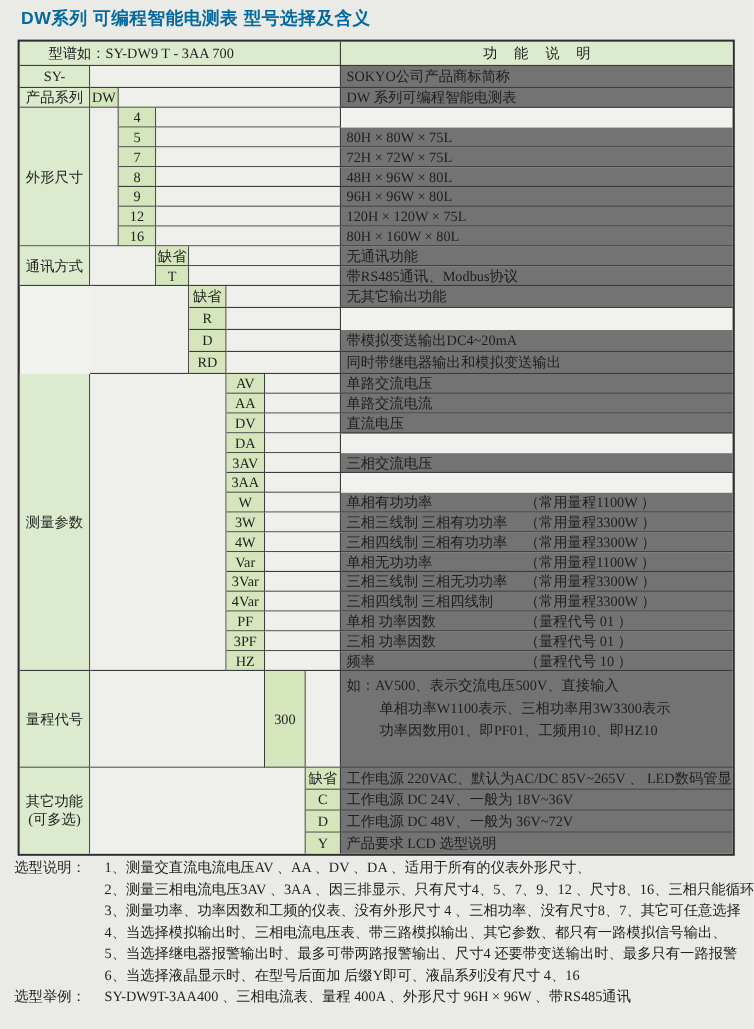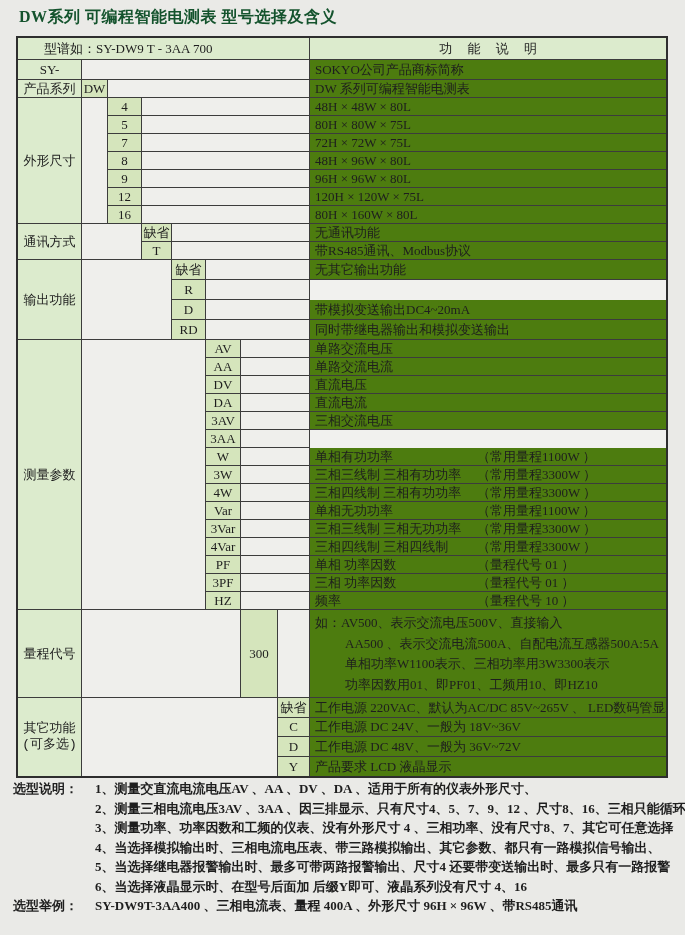--- a/index.html
+++ b/index.html
@@ -7,23 +7,23 @@
   body {
     background:#eaeae7;
     font-family:"Liberation Serif","DejaVu Serif",serif;
     color:#1e1e1e;
     position:relative;
     overflow:hidden;
   }
   .page { position:absolute; inset:0; }
   .title {
     position:absolute; left:19px; top:7px;
-    font-family:Liberation Serif, serif;
+    font-family:Liberation Sans, sans-serif;
     font-weight:bold; font-size:16px; letter-spacing:0.5px;
-    color:#14532d;
+    color:#0369a1;
   }
   .spec-table {
     position:absolute; left:16px; top:36px;
     width:648px; height:738px;
     box-sizing:content-box;
     border:2px solid #2e2e2e;
     background:#f1f1ee;
     display:grid;
     grid-template-columns:64px 26px 34px 30px 34px 35px 37px 32px 356px;
     grid-template-rows:22px 20px 18px repeat(7,18px) repeat(2,18px) repeat(4,20px) repeat(15,18px) 88px repeat(4,19.5px);
@@ -33,38 +33,38 @@
   .cell {
     border-right:1px solid #3c3c3c;
     border-bottom:1px solid #3c3c3c;
     display:flex; align-items:center;
     overflow:hidden;
     white-space:nowrap;
   }
   .green { background:#dcebcd; }
   .code  { background:#d5e5bc; justify-content:center; text-align:center; }
   .gap   { background:#efefec; }
-  .desc  { background:#4d7c0f; padding-left:5px; position:relative; }
+  .desc  { background:#737373; padding-left:5px; position:relative; }
   .lab   { justify-content:center; text-align:center; }
   .last  { border-right:none; }
   .bb0   { border-bottom:none; }
   .hl    { padding-left:26px; }
   .hr    { justify-content:center; letter-spacing:6px; padding-left:6px; }
   .dnote { position:absolute; left:167px; }
   .rangedesc { display:block; padding-top:3px; line-height:20.5px; }
   .rangedesc .ind { padding-left:30px; }
-  .two-line { line-height:16px;font-family:Liberation Mono, monospace; }
+  .two-line { line-height:16px; }
   .notes {
     position:absolute; left:13px; top:779px; width:672px;
     font-size:13px; line-height:19.5px;
   }
   .nrow { display:flex; }
   .nlabel { flex:none; width:82px; }
   .nitems { flex:1; }
-  .nitems div, .nrow span { white-space:nowrap;font-weight:bold; }
+  .nitems div, .nrow span { white-space:nowrap; }
 </style>
 </head>
 <body>
 
 <div class="page">
 
   <div class="title">DW系列 可编程智能电测表 型号选择及含义</div>
 
   <div class="spec-table">
 
@@ -77,21 +77,20 @@
 
     <div class="cell green lab" style="grid-area:3/1/4/2">产品系列</div>
     <div class="cell code" style="grid-area:3/2/4/3">DW</div>
     <div class="cell gap" style="grid-area:3/3/4/9"></div>
     <div class="cell desc last" style="grid-area:3/9/4/10">DW 系列可编程智能电测表</div>
 
     <div class="cell green lab" style="grid-area:4/1/11/2">外形尺寸</div>
     <div class="cell gap" style="grid-area:4/2/11/3"></div>
     <div class="cell code" style="grid-area:4/3/5/4">4</div>
     <div class="cell gap" style="grid-area:4/4/5/9"></div>
-    <div class="cell desc last" style="grid-area:4/9/5/10">48H × 48W × 80L</div>
     <div class="cell code" style="grid-area:5/3/6/4">5</div>
     <div class="cell gap" style="grid-area:5/4/6/9"></div>
     <div class="cell desc last" style="grid-area:5/9/6/10">80H × 80W × 75L</div>
     <div class="cell code" style="grid-area:6/3/7/4">7</div>
     <div class="cell gap" style="grid-area:6/4/7/9"></div>
     <div class="cell desc last" style="grid-area:6/9/7/10">72H × 72W × 75L</div>
     <div class="cell code" style="grid-area:7/3/8/4">8</div>
     <div class="cell gap" style="grid-area:7/4/8/9"></div>
     <div class="cell desc last" style="grid-area:7/9/8/10">48H × 96W × 80L</div>
     <div class="cell code" style="grid-area:8/3/9/4">9</div>
@@ -106,21 +105,20 @@
 
     <div class="cell green lab" style="grid-area:11/1/13/2">通讯方式</div>
     <div class="cell gap" style="grid-area:11/2/13/4"></div>
     <div class="cell code" style="grid-area:11/4/12/5">缺省</div>
     <div class="cell gap" style="grid-area:11/5/12/9"></div>
     <div class="cell desc last" style="grid-area:11/9/12/10">无通讯功能</div>
     <div class="cell code" style="grid-area:12/4/13/5">T</div>
     <div class="cell gap" style="grid-area:12/5/13/9"></div>
     <div class="cell desc last" style="grid-area:12/9/13/10">带RS485通讯、Modbus协议</div>
 
-    <div class="cell green lab" style="grid-area:13/1/17/2">输出功能</div>
     <div class="cell gap" style="grid-area:13/2/17/5"></div>
     <div class="cell code" style="grid-area:13/5/14/6">缺省</div>
     <div class="cell gap" style="grid-area:13/6/14/9"></div>
     <div class="cell desc last" style="grid-area:13/9/14/10">无其它输出功能</div>
     <div class="cell code" style="grid-area:14/5/15/6">R</div>
     <div class="cell gap" style="grid-area:14/6/15/9"></div>
     <div class="cell code" style="grid-area:15/5/16/6">D</div>
     <div class="cell gap" style="grid-area:15/6/16/9"></div>
     <div class="cell desc last" style="grid-area:15/9/16/10">带模拟变送输出DC4~20mA</div>
     <div class="cell code" style="grid-area:16/5/17/6">RD</div>
@@ -142,24 +140,20 @@
         <span class="dnote"></span>
       </div>
     <div class="cell code" style="grid-area:19/6/20/7">DV</div>
     <div class="cell gap" style="grid-area:19/7/20/9"></div>
     <div class="cell desc last" style="grid-area:19/9/20/10">
         <span>直流电压</span>
         <span class="dnote"></span>
       </div>
     <div class="cell code" style="grid-area:20/6/21/7">DA</div>
     <div class="cell gap" style="grid-area:20/7/21/9"></div>
-    <div class="cell desc last" style="grid-area:20/9/21/10">
-        <span>直流电流</span>
-        <span class="dnote"></span>
-      </div>
     <div class="cell code" style="grid-area:21/6/22/7">3AV</div>
     <div class="cell gap" style="grid-area:21/7/22/9"></div>
     <div class="cell desc last" style="grid-area:21/9/22/10">
         <span>三相交流电压</span>
         <span class="dnote"></span>
       </div>
     <div class="cell code" style="grid-area:22/6/23/7">3AA</div>
     <div class="cell gap" style="grid-area:22/7/23/9"></div>
     <div class="cell code" style="grid-area:23/6/24/7">W</div>
     <div class="cell gap" style="grid-area:23/7/24/9"></div>
@@ -215,40 +209,39 @@
         <span>频率</span>
         <span class="dnote">（量程代号 10 ）</span>
       </div>
 
     <div class="cell green lab" style="grid-area:32/1/33/2">量程代号</div>
     <div class="cell gap" style="grid-area:32/2/33/7"></div>
     <div class="cell code" style="grid-area:32/7/33/8">300</div>
     <div class="cell gap" style="grid-area:32/8/33/9"></div>
     <div class="cell desc last rangedesc" style="grid-area:32/9/33/10">
       <div>如：AV500、表示交流电压500V、直接输入</div>
-      <div class="ind">AA500 、表示交流电流500A、自配电流互感器500A:5A</div>
       <div class="ind">单相功率W1100表示、三相功率用3W3300表示</div>
       <div class="ind">功率因数用01、即PF01、工频用10、即HZ10</div>
     </div>
 
     <div class="cell green lab bb0" style="grid-area:33/1/37/2">
       <div class="two-line">
           <div>其它功能</div>
           <div>(可多选)</div>
         </div>
     </div>
     <div class="cell gap bb0" style="grid-area:33/2/37/8"></div>
     <div class="cell code" style="grid-area:33/8/34/9">缺省</div>
     <div class="cell desc last" style="grid-area:33/9/34/10">工作电源 220VAC、默认为AC/DC 85V~265V 、 LED数码管显示</div>
     <div class="cell code" style="grid-area:34/8/35/9">C</div>
     <div class="cell desc last" style="grid-area:34/9/35/10">工作电源 DC 24V、一般为 18V~36V</div>
     <div class="cell code" style="grid-area:35/8/36/9">D</div>
     <div class="cell desc last" style="grid-area:35/9/36/10">工作电源 DC 48V、一般为 36V~72V</div>
     <div class="cell code bb0" style="grid-area:36/8/37/9">Y</div>
-    <div class="cell desc last bb0" style="grid-area:36/9/37/10">产品要求 LCD 液晶显示</div>
+    <div class="cell desc last bb0" style="grid-area:36/9/37/10">产品要求 LCD 选型说明</div>
 
   </div>
 
   <div class="notes">
     <div class="nrow">
       <span class="nlabel">选型说明：</span>
       <div class="nitems">
         <div>1、测量交直流电流电压AV 、AA 、DV 、DA 、适用于所有的仪表外形尺寸、</div>
         <div>2、测量三相电流电压3AV 、3AA 、因三排显示、只有尺寸4、5、7、9、12 、尺寸8、16、三相只能循环显示</div>
         <div>3、测量功率、功率因数和工频的仪表、没有外形尺寸 4 、三相功率、没有尺寸8、7、其它可任意选择</div>

